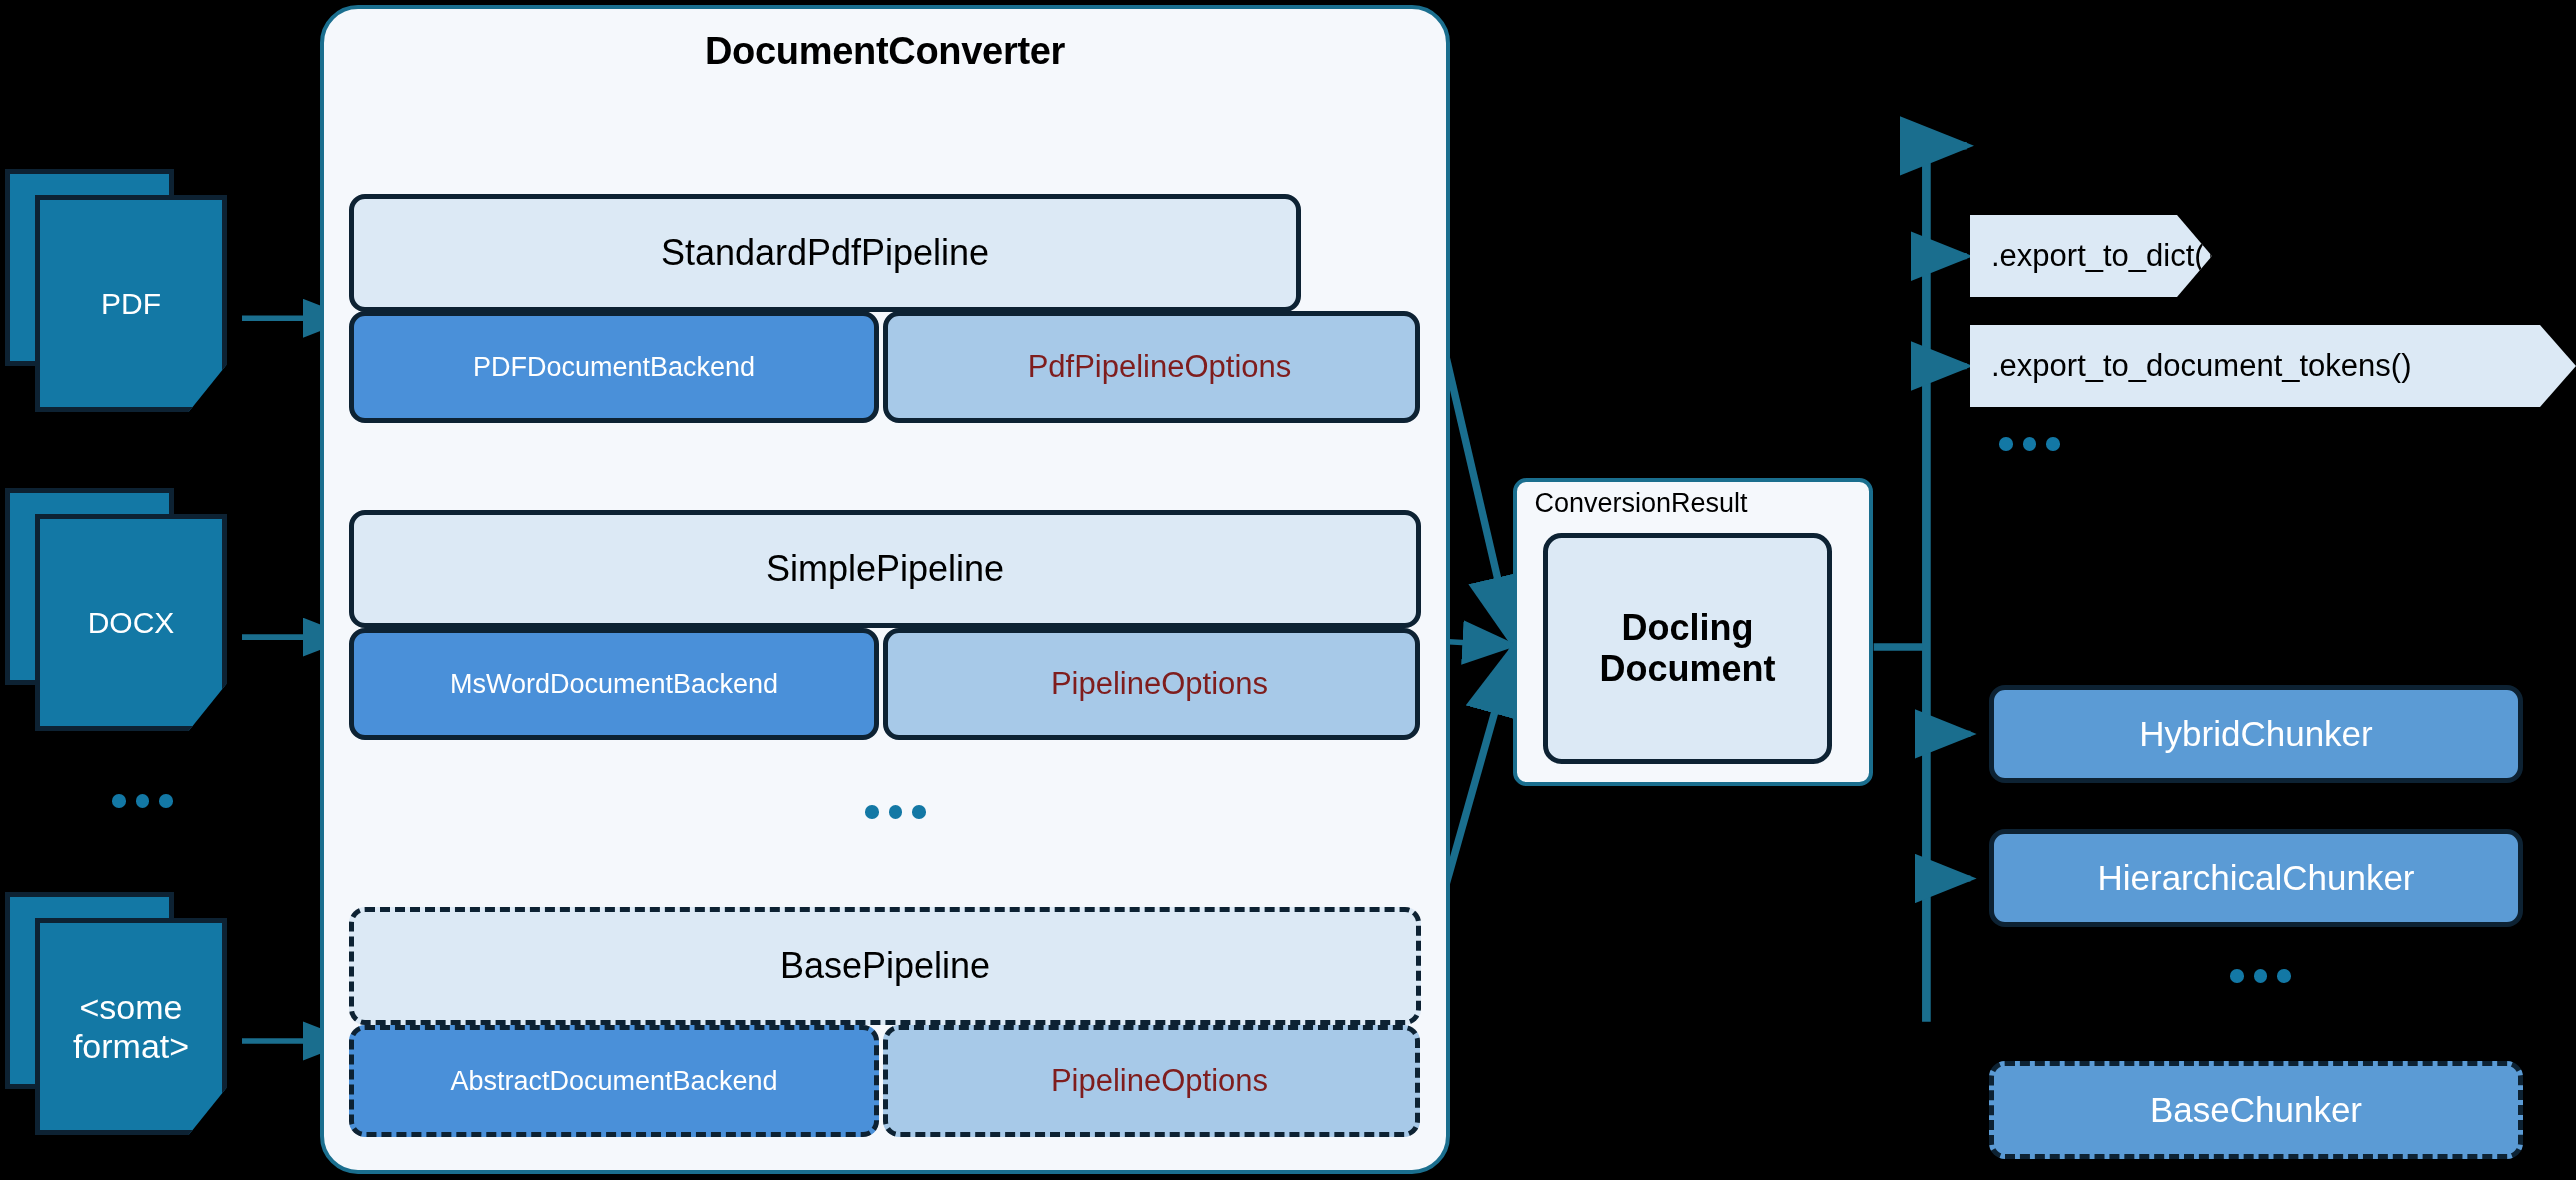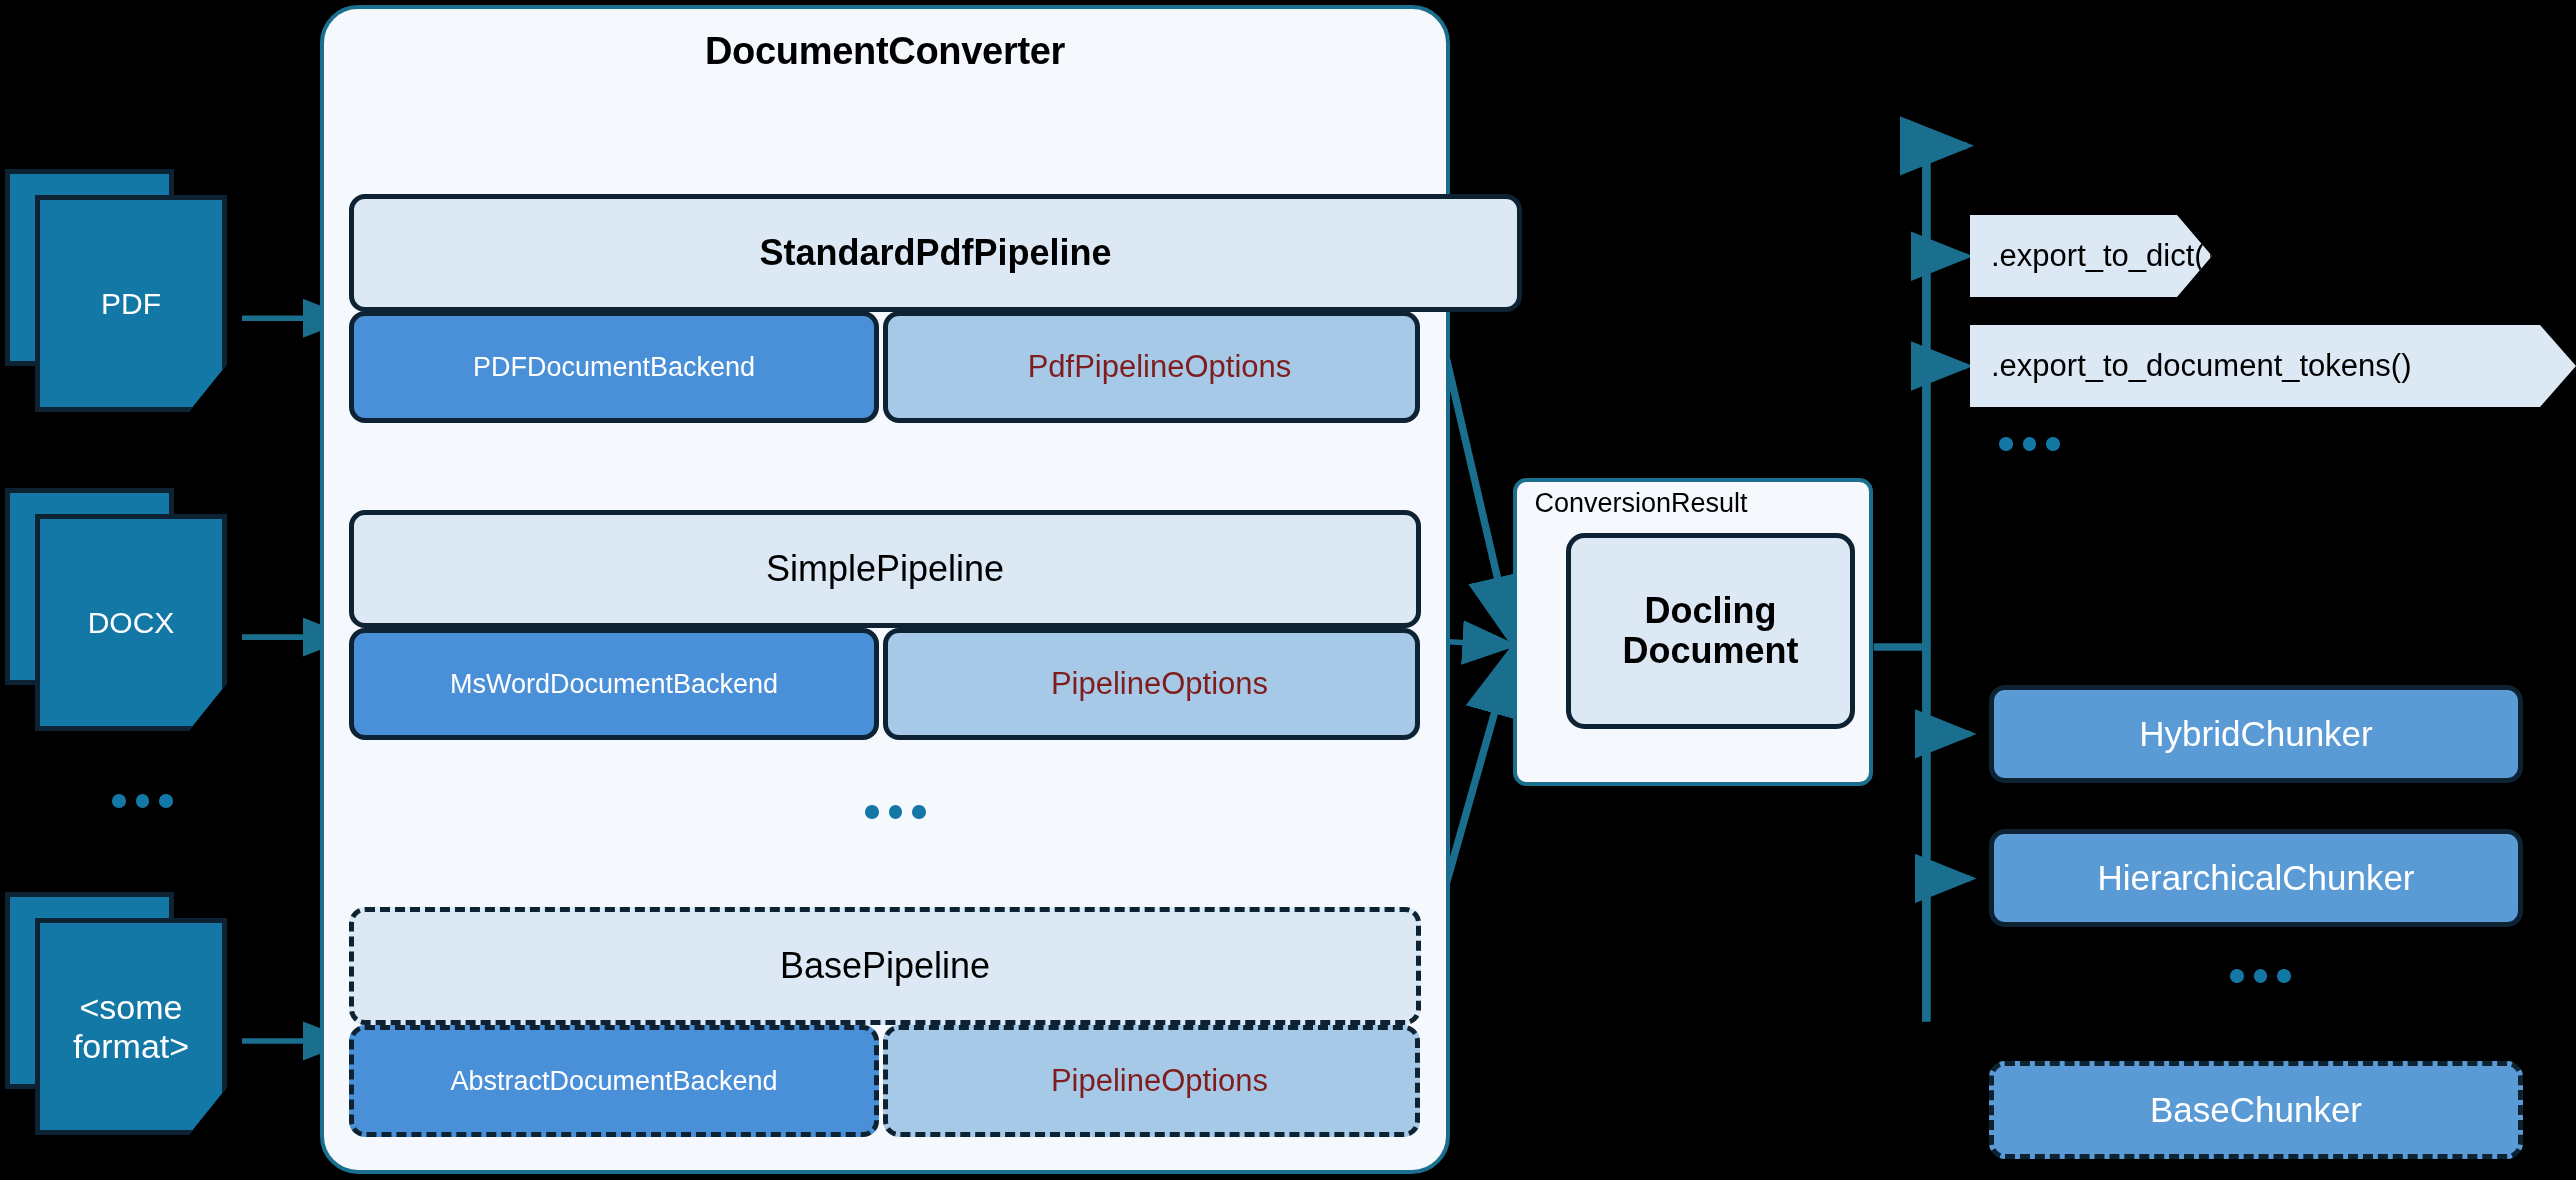--- a/index.html
+++ b/index.html
@@ -115,21 +115,21 @@
     <div class="abs doc-back" style="left:0;top:0;width:169px;height:197px;"></div>
     <div class="abs doc-front" style="left:30px;top:26px;width:192px;height:217px;white-space:pre-line;font-size:34px;">
       <span>&lt;some
 format&gt;</span>
     </div>
   </div>
 
   <div class="abs converter-panel"></div>
   <div class="abs panel-title">DocumentConverter</div>
 
-  <div class="abs pipe-head" style="left:349px;top:194px;width:1173px;height:118px;font-weight:bold;">
+  <div class="abs pipe-head" style="left:349px;top:194px;width:952px;height:118px;">
     <span>StandardPdfPipeline</span>
   </div>
   <div class="abs sub backend" style="left:349px;top:311px;width:530px;height:112px;">
     <span>PDFDocumentBackend</span>
   </div>
   <div class="abs sub options" style="left:883px;top:311px;width:537px;height:112px;">
     <span>PdfPipelineOptions</span>
   </div>
 
   <div class="abs pipe-head" style="left:349px;top:510px;width:1072px;height:118px;">
@@ -153,21 +153,21 @@
   </div>
   <div class="abs sub backend dashed" style="left:349px;top:1025px;width:530px;height:112px;">
     <span>AbstractDocumentBackend</span>
   </div>
   <div class="abs sub options dashed" style="left:883px;top:1025px;width:537px;height:112px;">
     <span>PipelineOptions</span>
   </div>
 
   <div class="abs cres-outer" style="left:1513px;top:478px;width:360px;height:308px;">
     <div class="abs cres-label" style="left:17.4px;top:6.2px;">ConversionResult</div>
-    <div class="abs docling" style="left:49px;top:51px;width:289px;height:196px;white-space:pre-line;">
+    <div class="abs docling" style="left:26px;top:51px;width:289px;height:231px;white-space:pre-line;">
       <span>Docling
 Document</span>
     </div>
   </div>
 
 
   <div class="abs chev" style="left:1970px;top:215px;width:242px;height:82px;
               clip-path:polygon(0 0,207px 0,242px 41px,207px 100%,0 100%);">
     <span>.export_to_dict()</span>
   </div>

